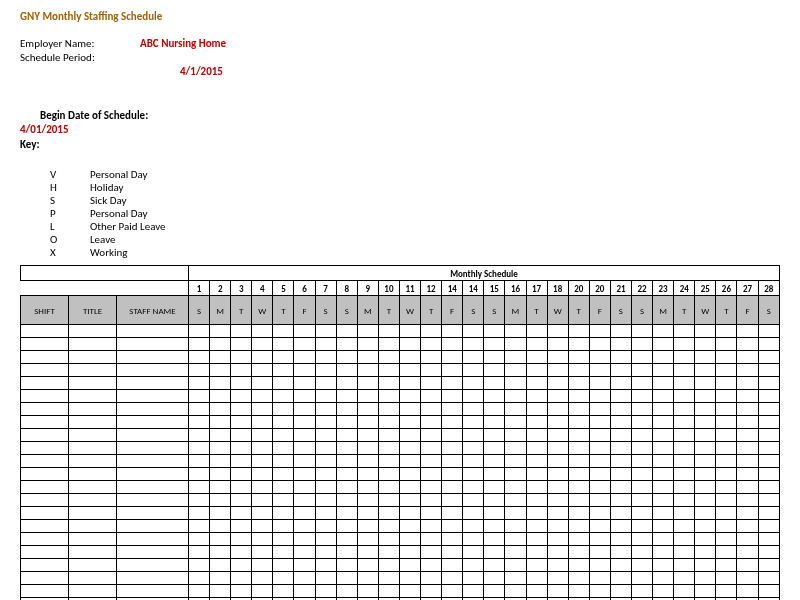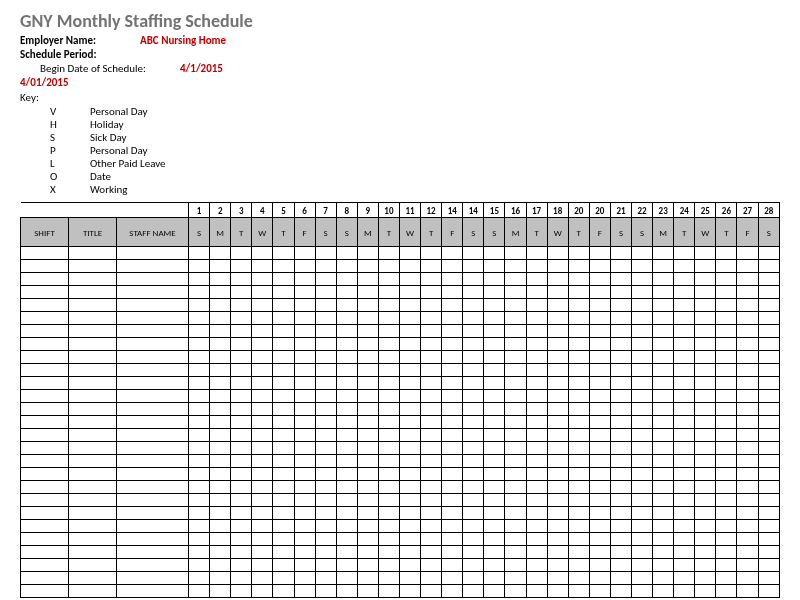--- a/index.html
+++ b/index.html
@@ -3,47 +3,48 @@
 <meta charset="utf-8">
 <style>
   body {
     font-family: Calibri, Arial, sans-serif;
     font-size: 11px;
     margin: 10px 20px;
     color: #000;
     background: #fff;
   }
   .title {
-    color: #737373;
+    color: #a16207;
     font-weight: bold;
-    font-size: 18px;
-    margin-bottom: 2px;
+    font-size: 11px;
+    margin-bottom: 14px;
   }
   .info-row {
     display: flex;
     margin-bottom: 1px;
   }
   .info-label {
+    font-weight: normal;
+    min-width: 120px;
+  }
+  .info-label-indent {
     font-weight: bold;
-    min-width: 120px;
-  }
-  .info-label-indent {
-    font-weight: normal;
     min-width: 140px;
     padding-left: 20px;
+    margin-top: 44px;
   }
   .info-value-red {
     color: #C00000;
     font-weight: bold;
     text-align: center;
   }
   .key-header {
-    font-weight: normal;
+    font-weight: bold;
     margin-top: 2px;
-    margin-bottom: 1px;
+    margin-bottom: 17px;
   }
   .key-row {
     display: flex;
     margin-bottom: 0;
   }
   .key-code {
     width: 30px;
     padding-left: 30px;
   }
   .key-desc {
@@ -137,21 +138,21 @@
     <div class="key-row">
       <div class="key-code">P</div>
       <div class="key-desc">Personal Day</div>
     </div>
     <div class="key-row">
       <div class="key-code">L</div>
       <div class="key-desc">Other Paid Leave</div>
     </div>
     <div class="key-row">
       <div class="key-code">O</div>
-      <div class="key-desc">Date</div>
+      <div class="key-desc">Leave</div>
     </div>
     <div class="key-row">
       <div class="key-code">X</div>
       <div class="key-desc">Working</div>
     </div>
   </div>
 
 <table class="schedule">
   <colgroup id="colgroup">
       <col class="c-shift">
@@ -180,20 +181,24 @@
       <col class="c-day">
       <col class="c-day">
       <col class="c-day">
       <col class="c-day">
       <col class="c-day">
       <col class="c-day">
       <col class="c-day">
       <col class="c-day">
     </colgroup>
   <thead id="thead">
+      <tr>
+        <th colspan="3" class="noborder-left"></th>
+        <th class="title-cell" colspan="28">Monthly Schedule</th>
+      </tr>
       <tr>
         <th colspan="3" class="noborder-mid" style="border-left: 1px solid rgb(0, 0, 0);"></th>
         <th class="day-num">1</th>
         <th class="day-num">2</th>
         <th class="day-num">3</th>
         <th class="day-num">4</th>
         <th class="day-num">5</th>
         <th class="day-num">6</th>
         <th class="day-num">7</th>
         <th class="day-num">8</th>

